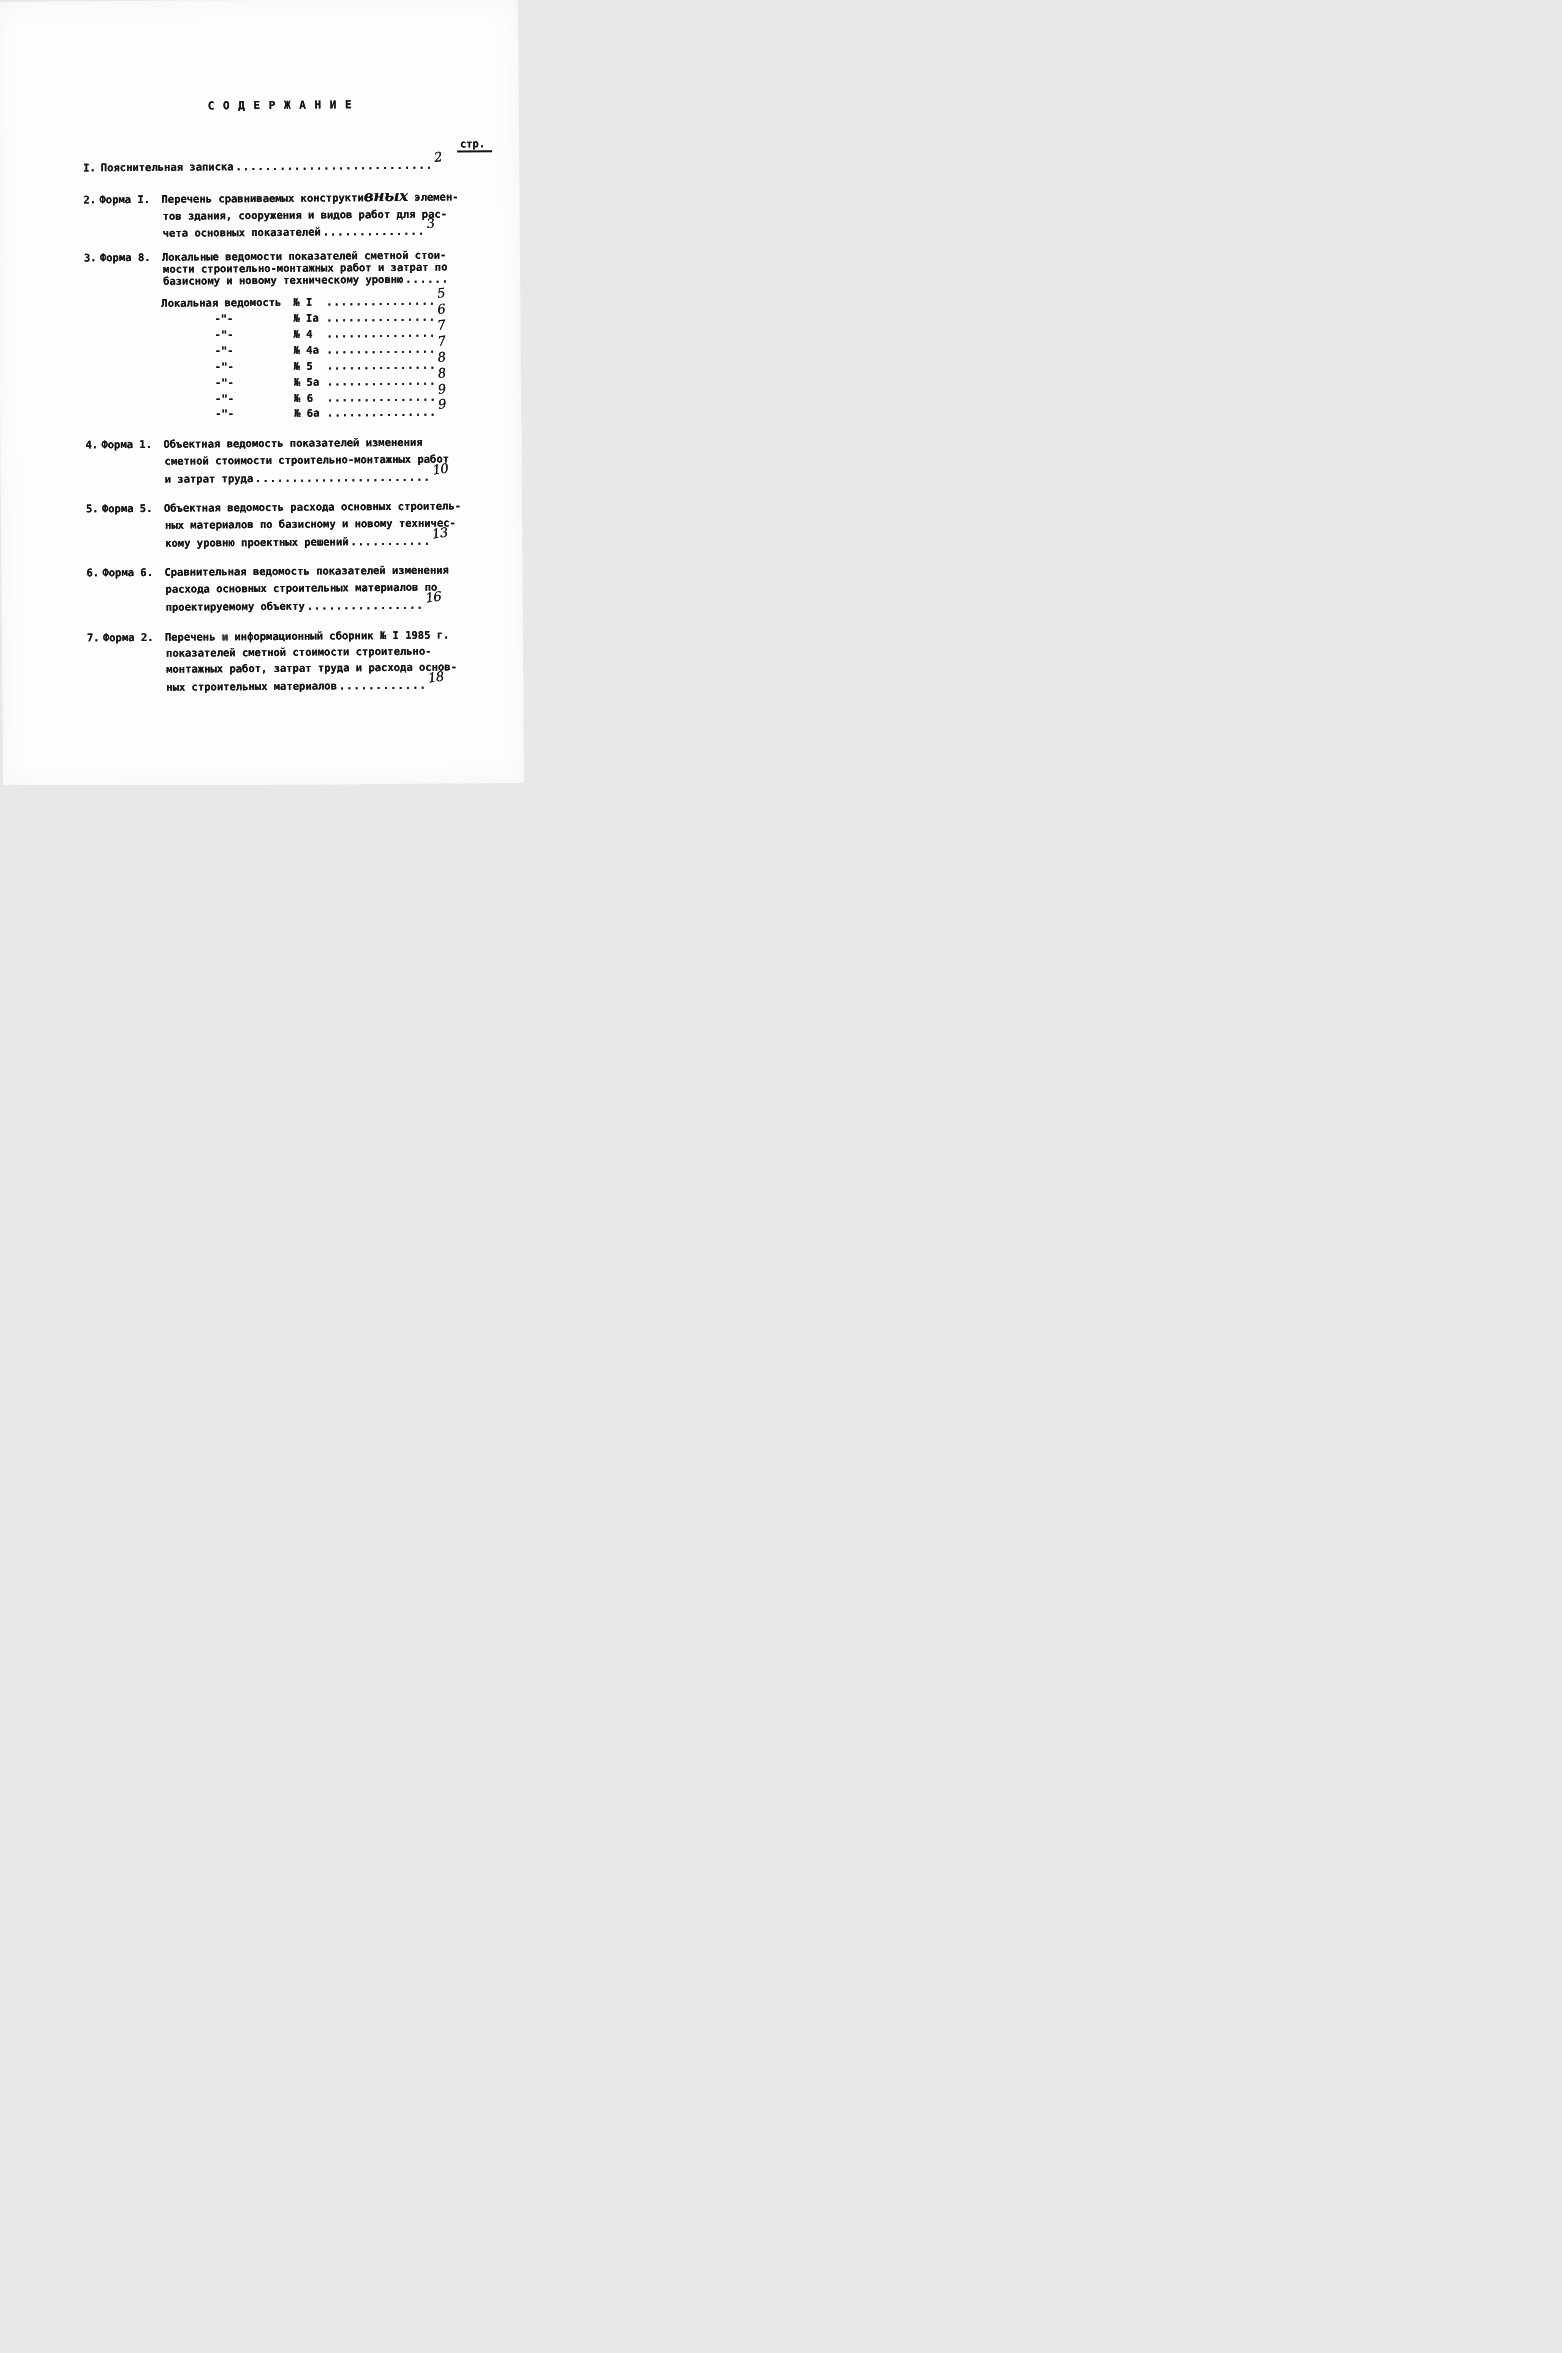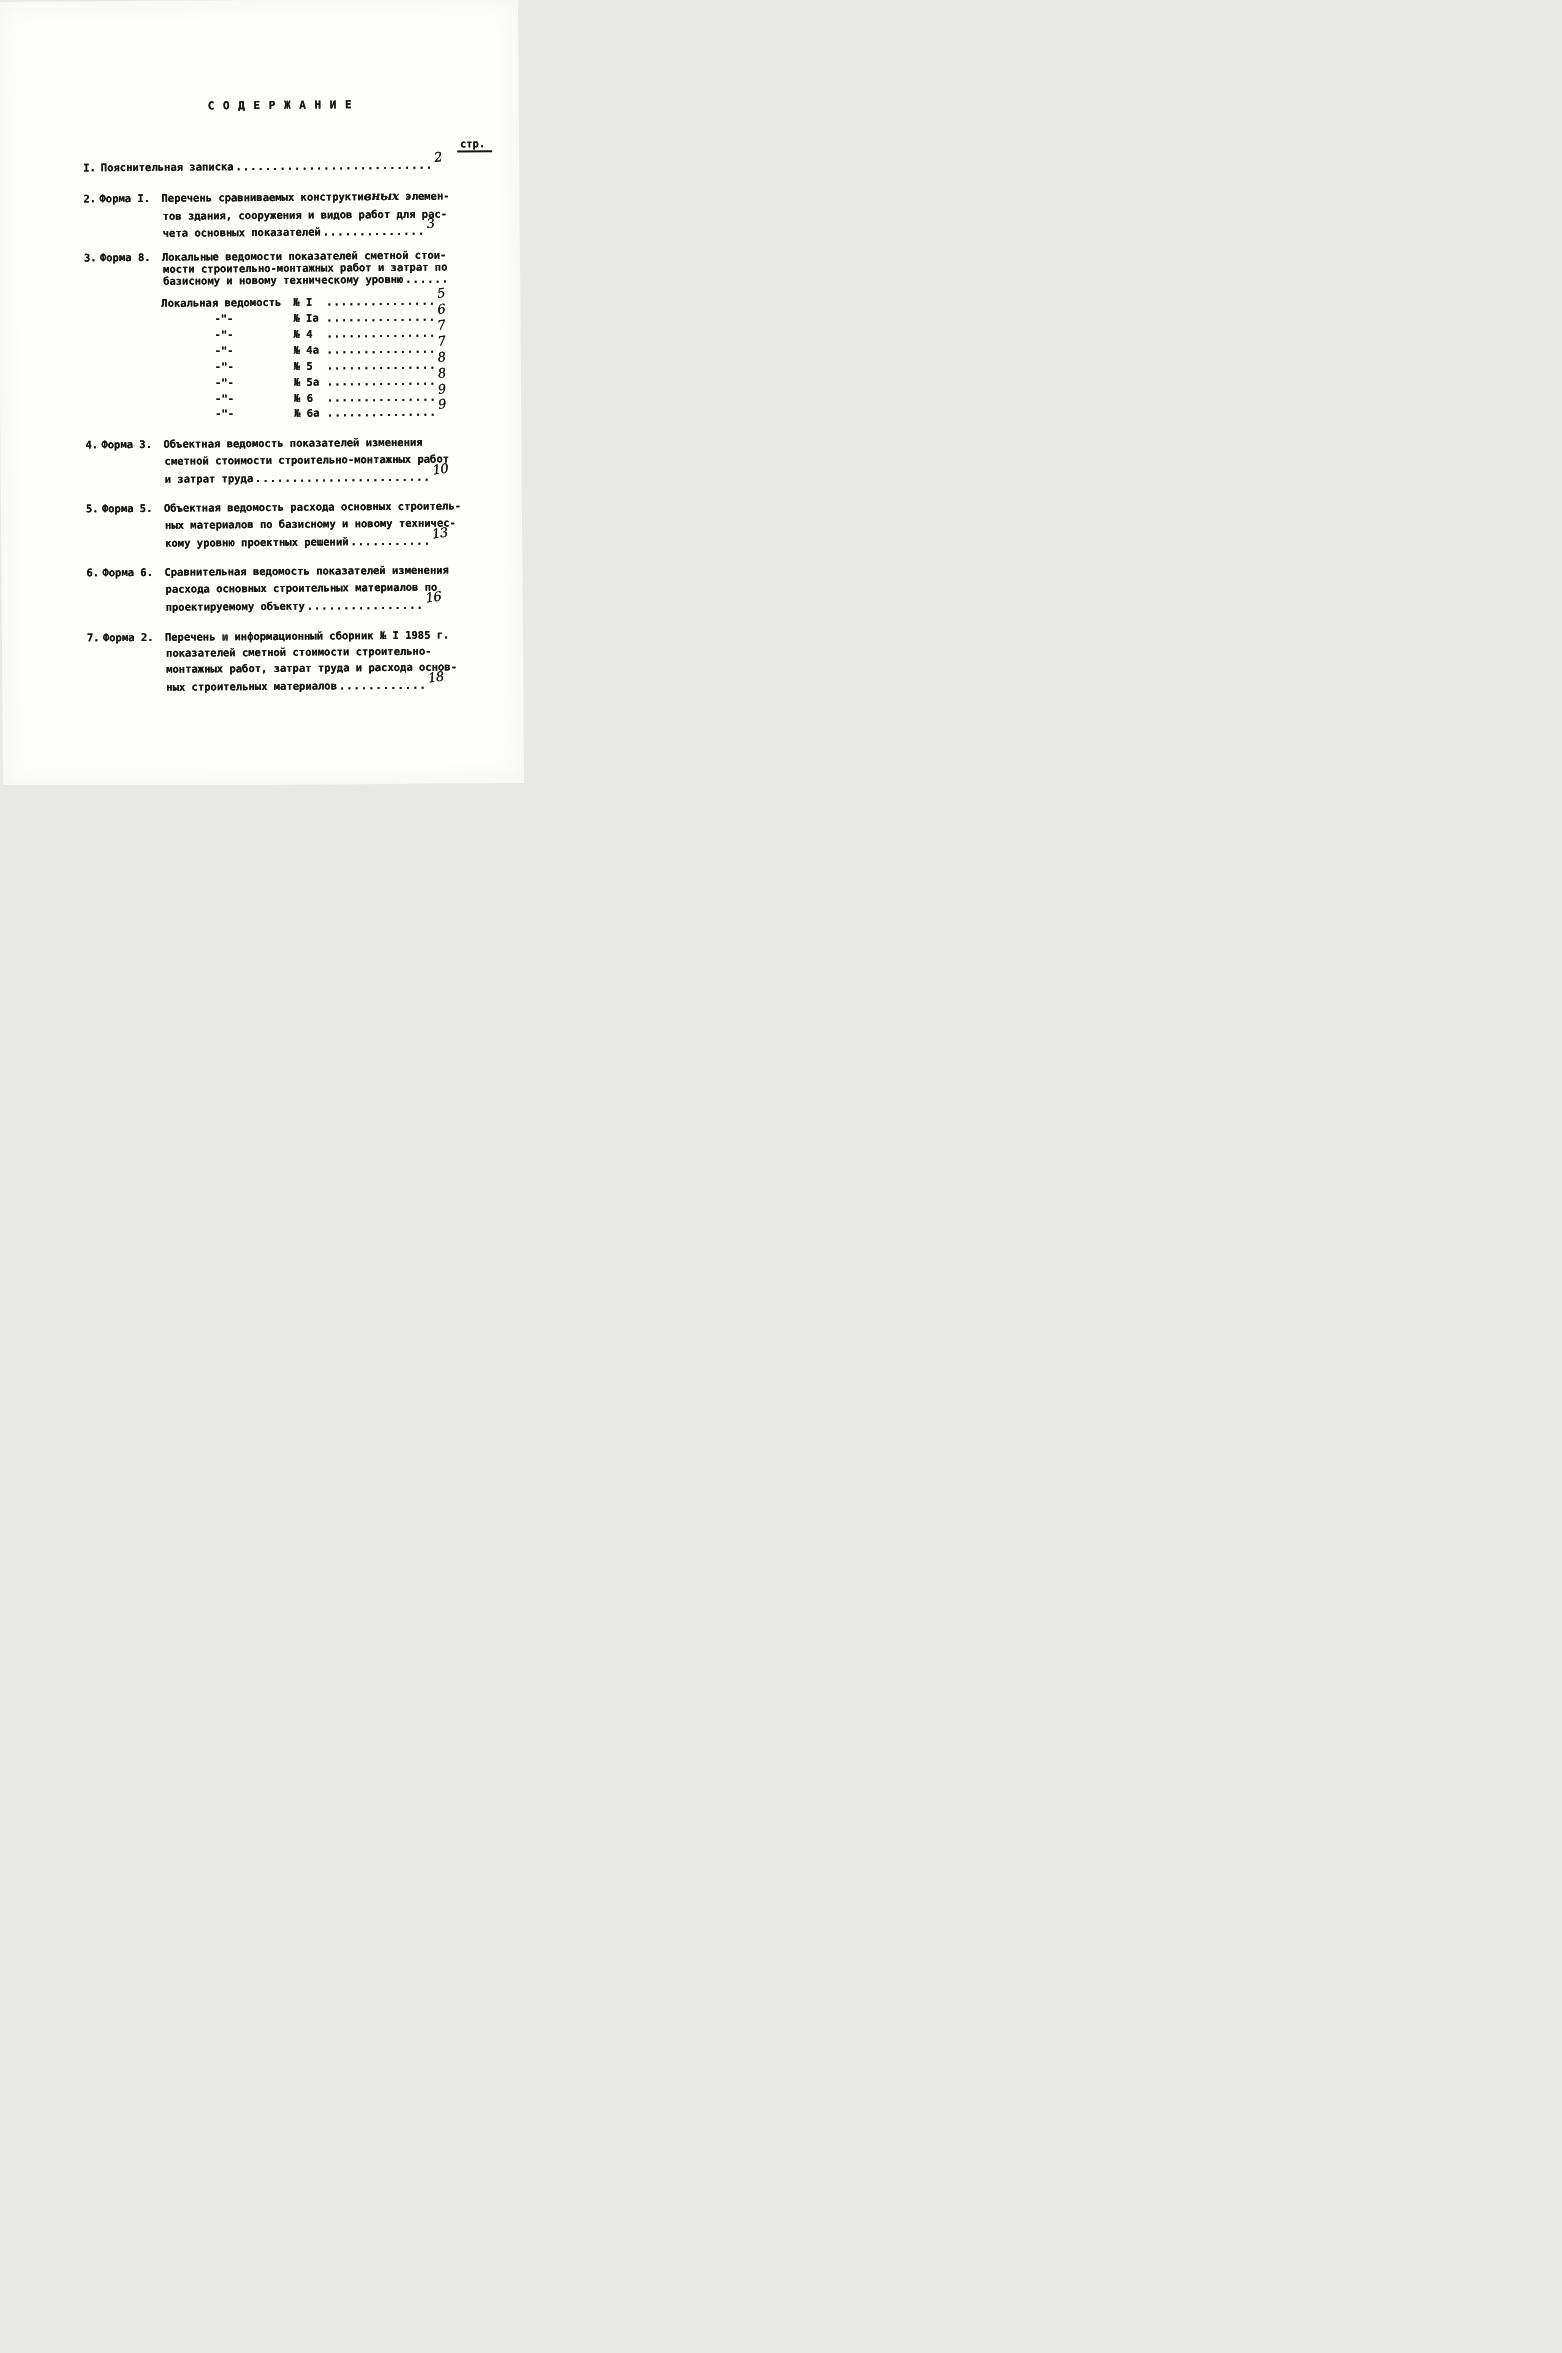--- a/index.html
+++ b/index.html
@@ -41,21 +41,21 @@
     font-style:italic;
     font-weight:500;
     font-size:13px;
     transform:rotate(-7deg);
     letter-spacing:-0.5px;
   }
   .hw-inline{
     font-family:"DejaVu Serif","Liberation Serif",serif;
     font-style:italic;
     font-weight:600;
-    font-size:12px;
+    font-size:15px;
     letter-spacing:-0.2px;
   }
   .smudge{
     text-shadow:0 0 1.4px #111, 0.5px 0.5px 0.5px #333;
     opacity:.85;
   }
   .vrow{left:162px;}
   .vname{display:inline-block;width:132px;box-sizing:border-box;}
   .ditto{padding-left:53px;}
   .vnum{display:inline-block;width:31px;}
@@ -110,21 +110,21 @@
     <span class="vname ditto">-"-</span><span class="vnum">№ 5а</span><span class="dots">...............</span><span class="hw">8</span>
   </div>
   <div class="line vrow" style="top:392px">
     <span class="vname ditto">-"-</span><span class="vnum">№ 6</span><span class="dots">...............</span><span class="hw">9</span>
   </div>
   <div class="line vrow" style="top:407px">
     <span class="vname ditto">-"-</span><span class="vnum">№ 6а</span><span class="dots">...............</span><span class="hw">9</span>
   </div>
 
   <div class="line" style="left:85px;top:438px">
-    <span class="pref">4.</span><span class="form">Форма 3.</span><span>Объектная ведомость показателей изменения</span>
+    <span class="pref">4.</span><span class="form">Форма 1.</span><span>Объектная ведомость показателей изменения</span>
   </div>
   <div class="line" style="left:164px;top:455px">сметной стоимости строительно-монтажных работ</div>
   <div class="line" style="left:164px;top:472px">
     <span>и затрат труда</span><span class="dots">........................</span><span class="hw">10</span>
   </div>
 
   <div class="line" style="left:85px;top:502px">
     <span class="pref">5.</span><span class="form">Форма 5.</span><span>Объектная ведомость расхода основных строитель-</span>
   </div>
   <div class="line" style="left:164px;top:519px">ных материалов по базисному и новому техничес-</div>

